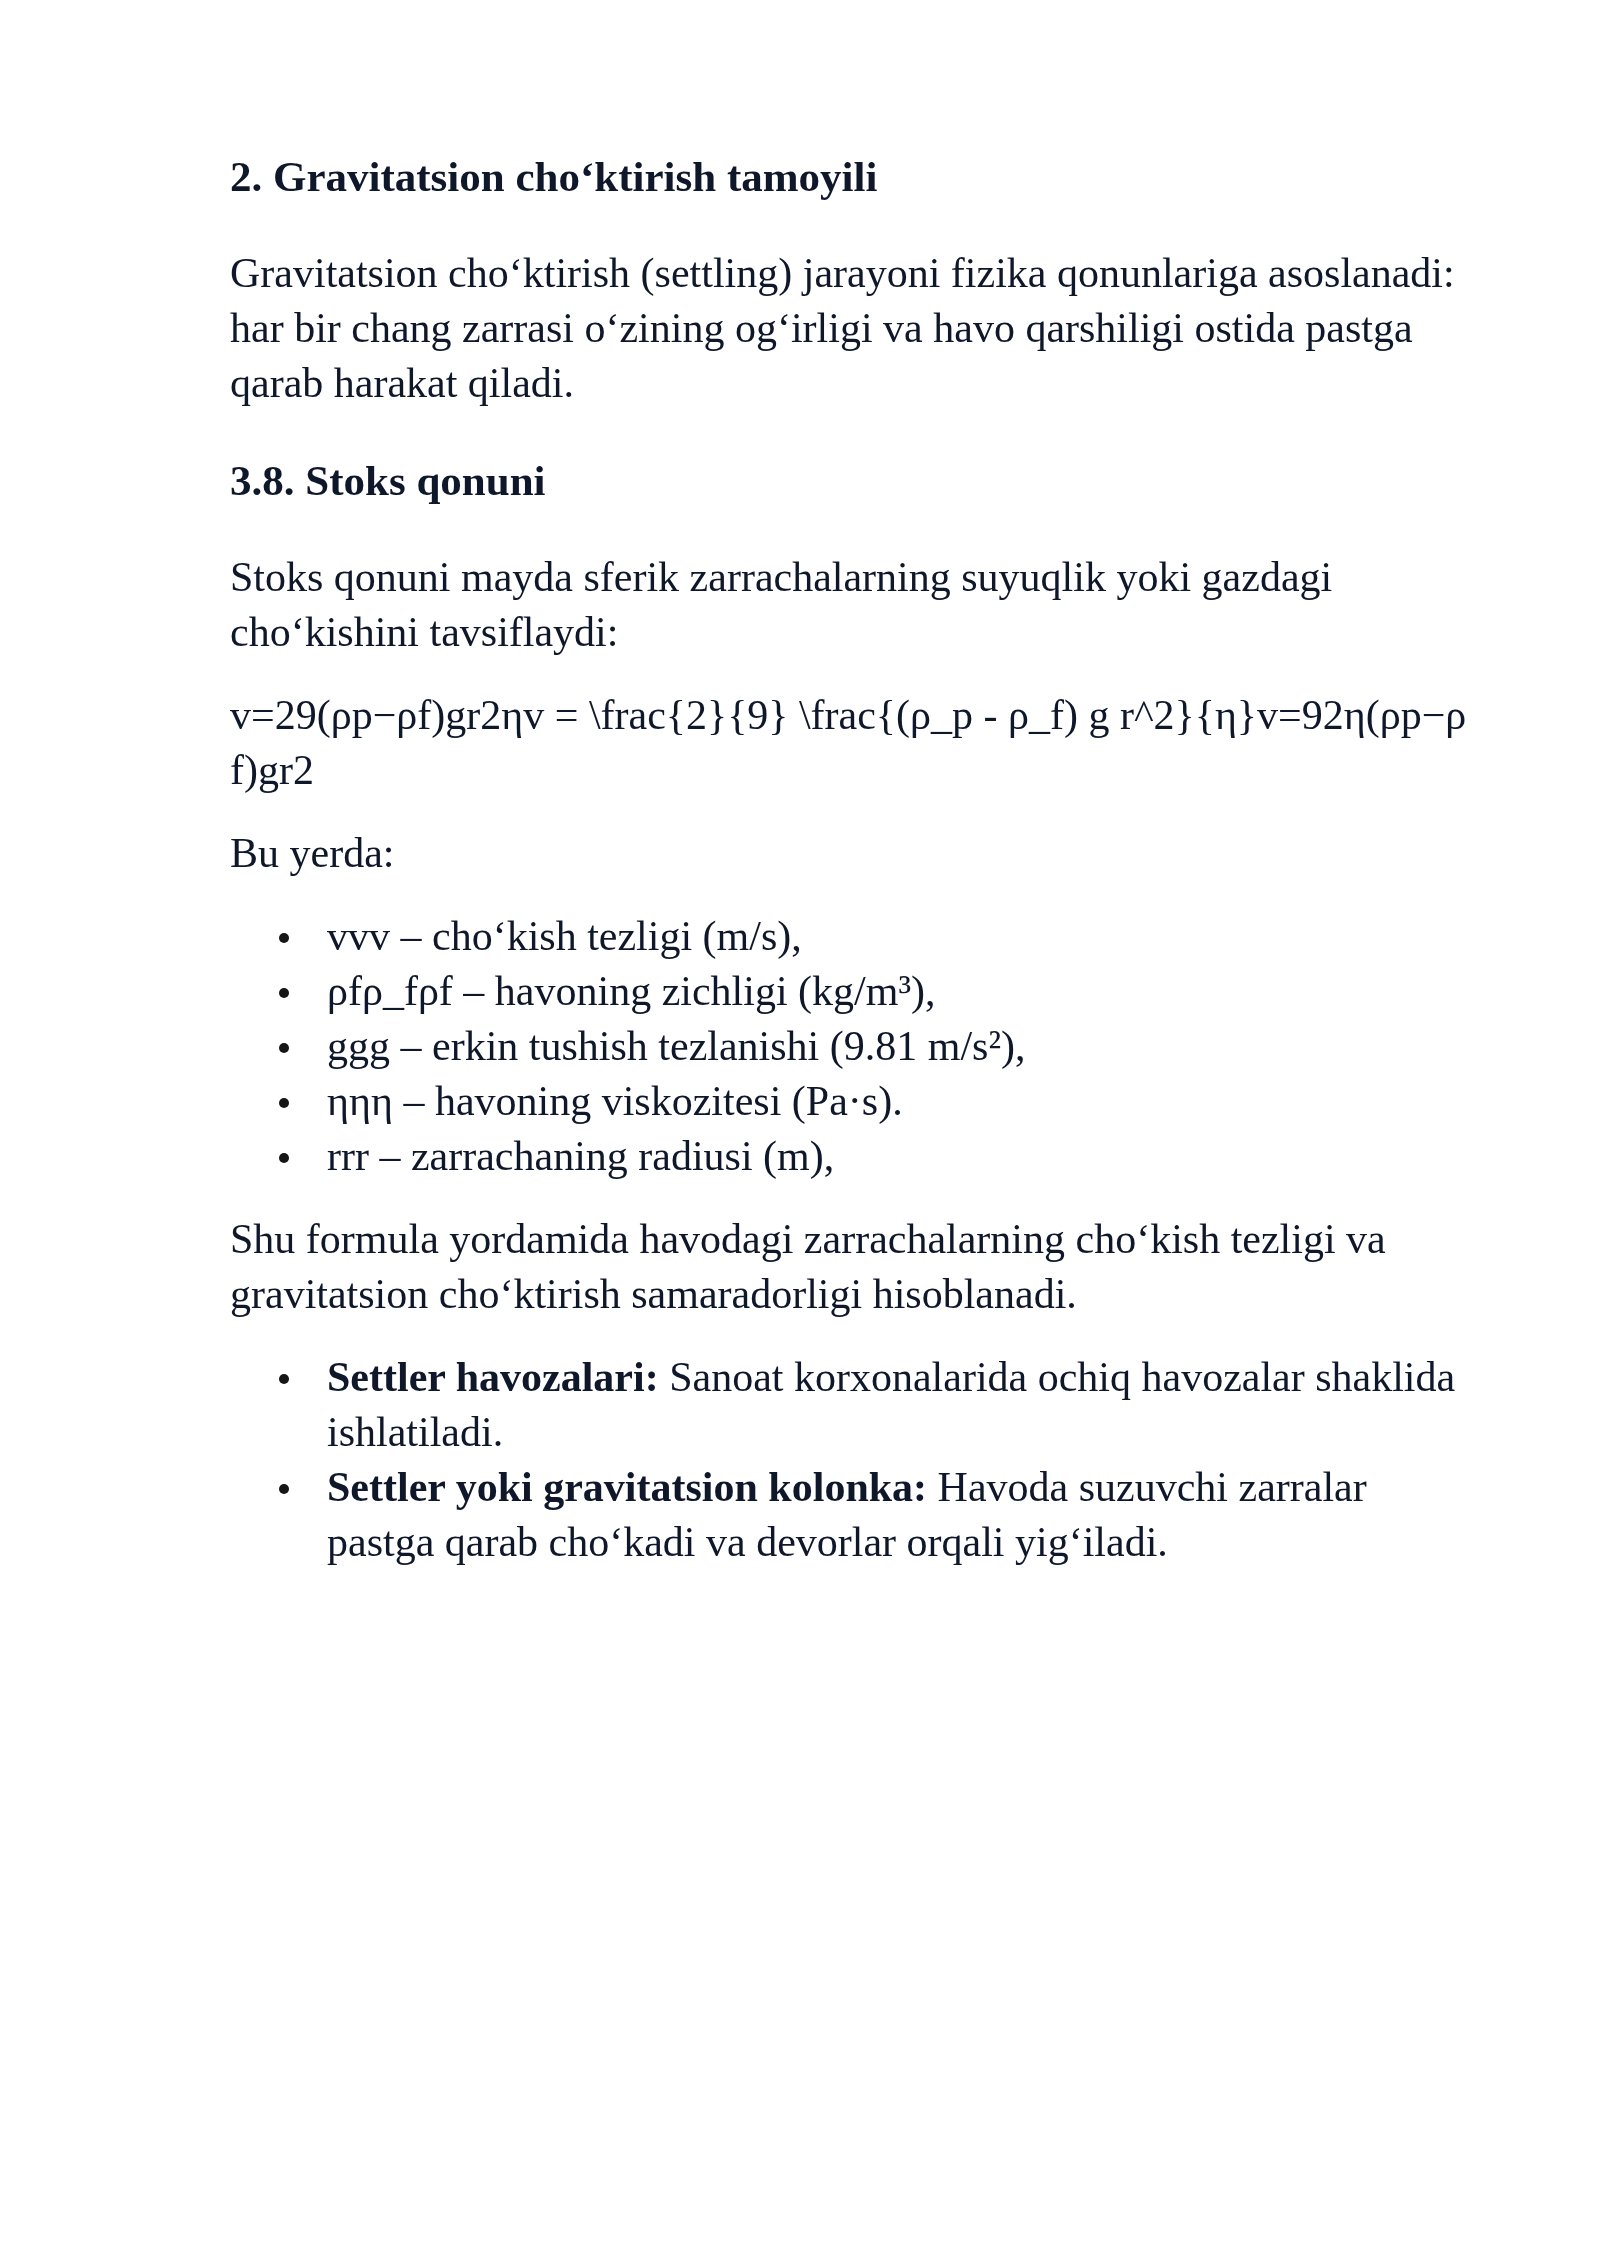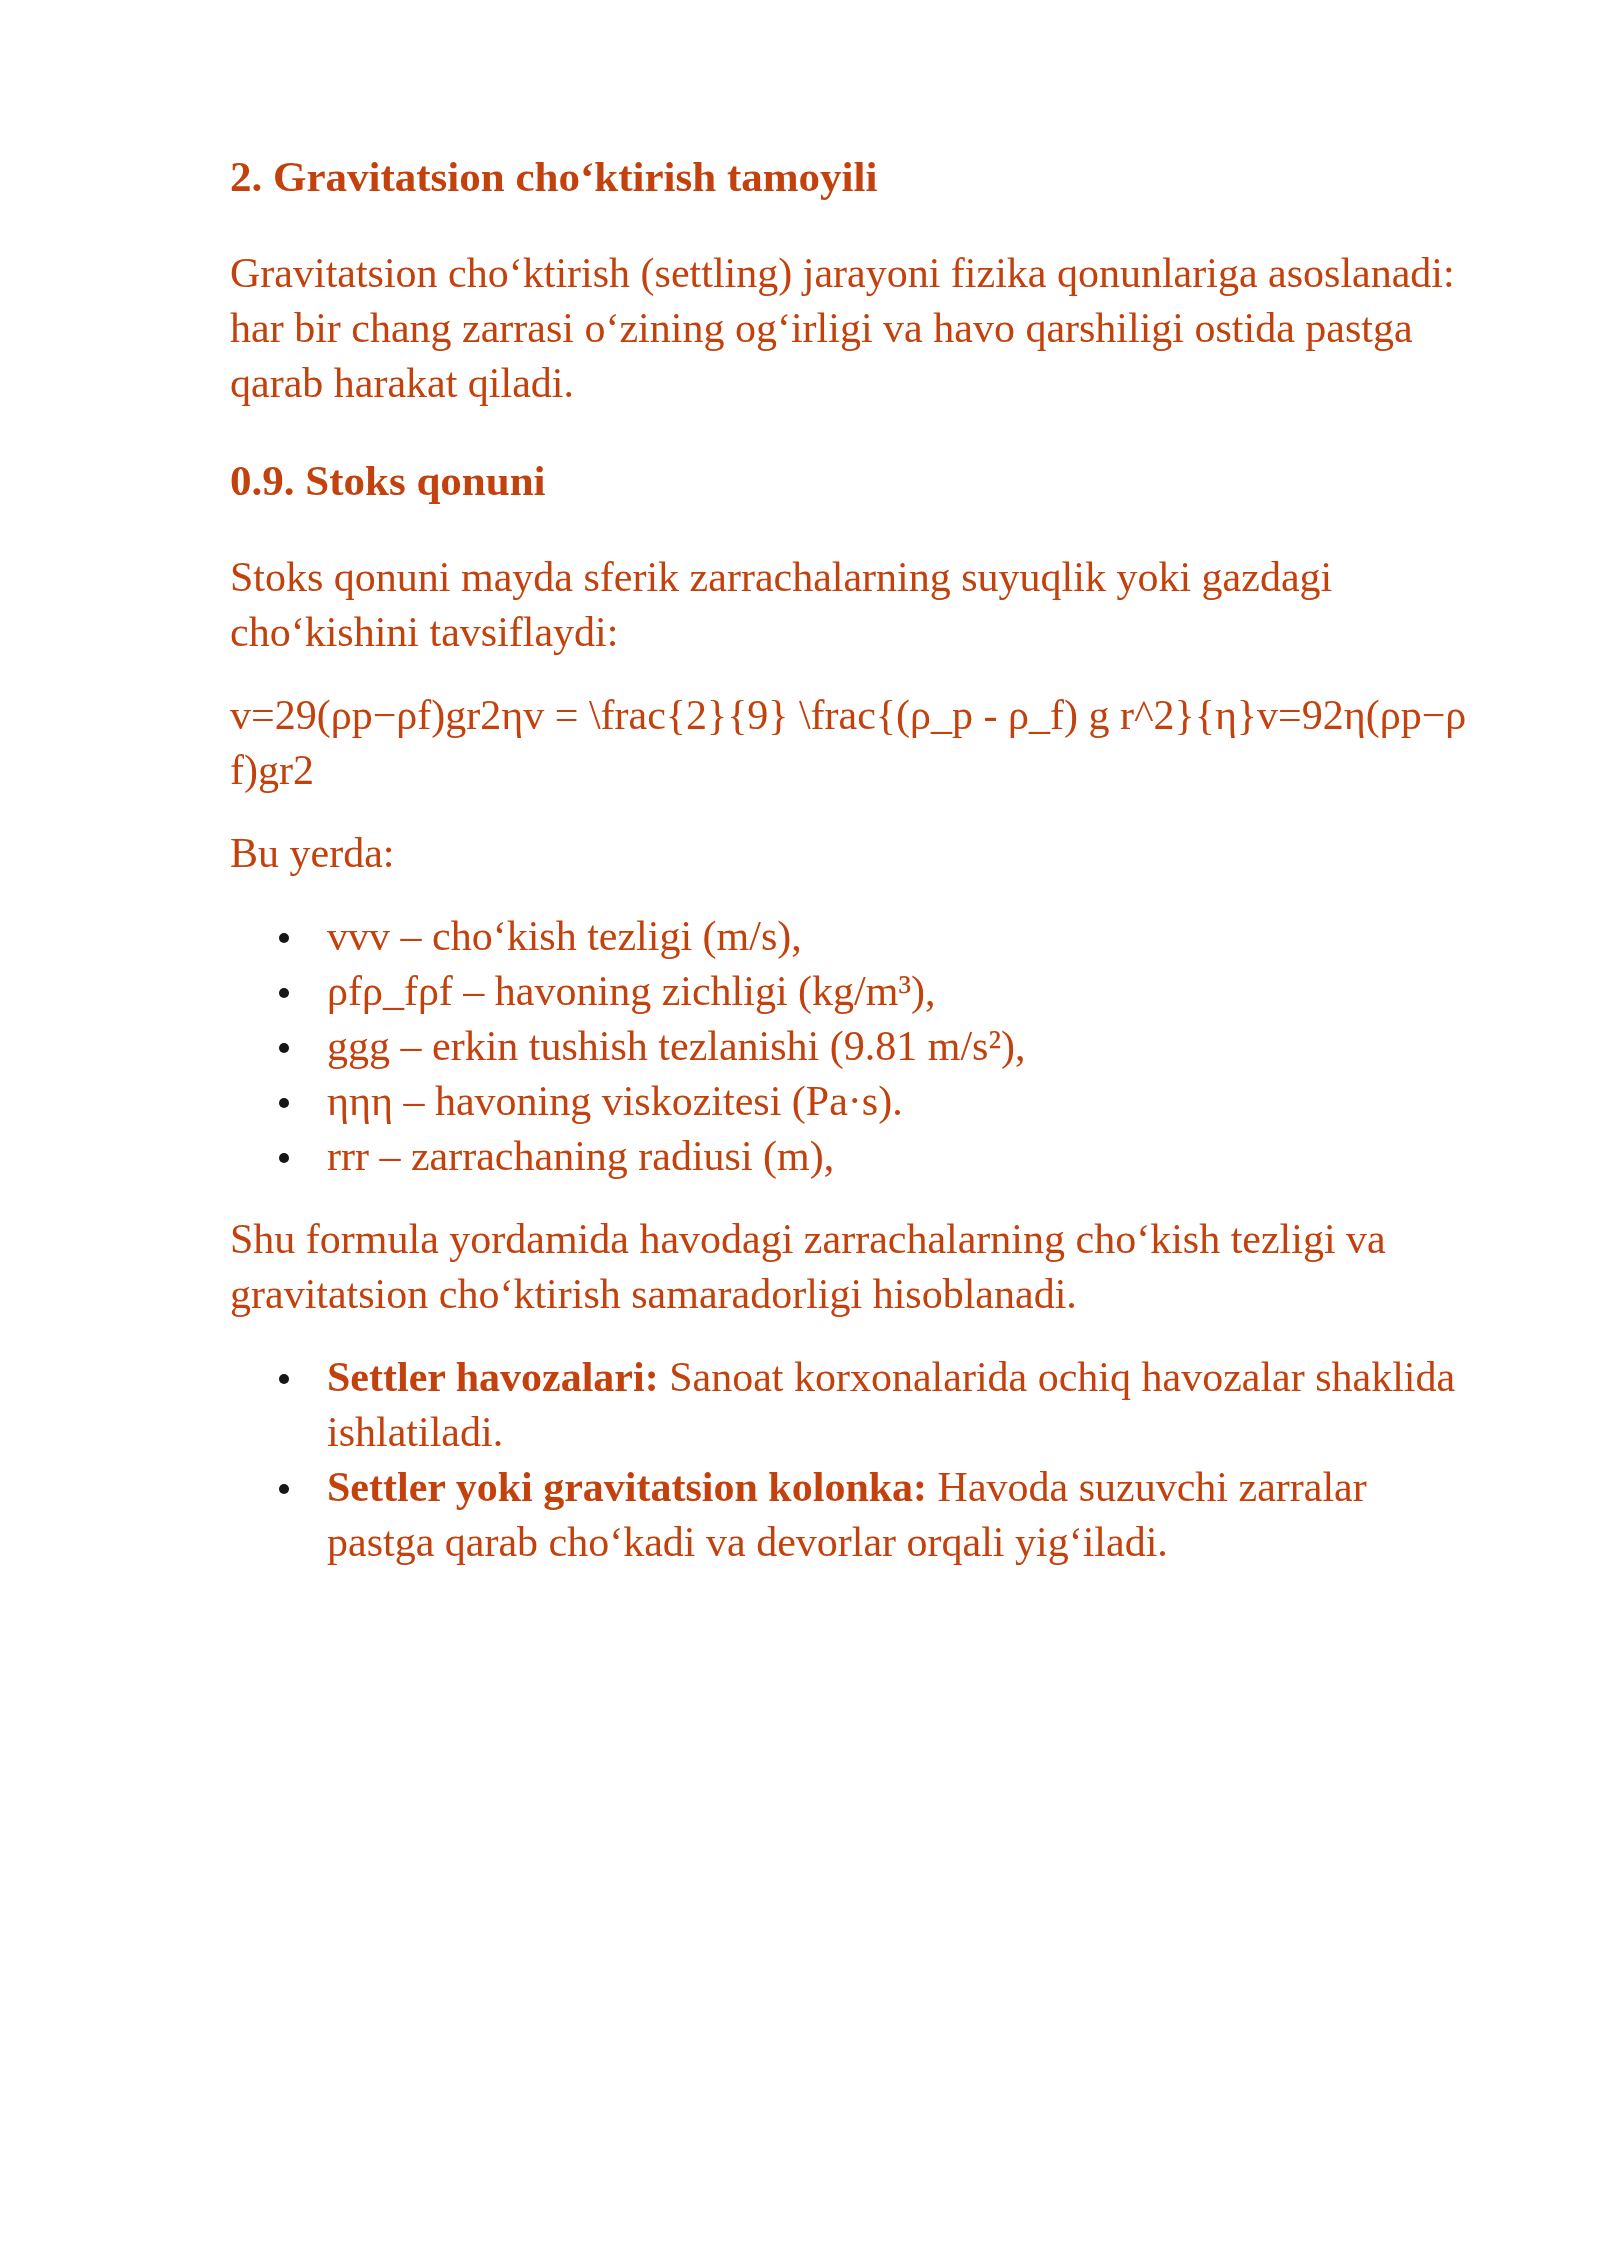--- a/index.html
+++ b/index.html
@@ -3,21 +3,21 @@
 <meta charset="utf-8">
 <style>
   html, body { margin: 0; padding: 0; background: #ffffff; }
   .page {
     position: relative;
     width: 1600px;
     height: 2262px;
     box-sizing: border-box;
     padding: 149px 122px 40px 230px;
     background: #ffffff;
-    color: #c2410c;
+    color: #0f172a;
     font-family: "Liberation Serif", "DejaVu Serif", serif;
     font-size: 42px;
     line-height: 55px;
     overflow: hidden;
   }
   .heading {
     font-size: 43px;
     font-weight: bold;
     margin: 42px 0;
     line-height: 55px;
@@ -44,21 +44,21 @@
 </style>
 </head>
 <body>
 
 <div class="page">
 
   <div class="heading first">2. Gravitatsion cho‘ktirish tamoyili</div>
 
   <p>Gravitatsion cho‘ktirish (settling) jarayoni fizika qonunlariga asoslanadi: har bir chang zarrasi o‘zining og‘irligi va havo qarshiligi ostida pastga qarab harakat qiladi.</p>
 
-  <div class="heading">0.9. Stoks qonuni</div>
+  <div class="heading">3.8. Stoks qonuni</div>
 
   <p>Stoks qonuni mayda sferik zarrachalarning suyuqlik yoki gazdagi cho‘kishini tavsiflaydi:</p>
 
   <p class="formula">v=29(ρp−ρf)gr2ηv = \frac{2}{9} \frac{(ρ_p - ρ_f) g r^2}{η}v=92η(ρp−ρf)gr2</p>
 
   <p>Bu yerda:</p>
 
   <ul class="doc-list">
     <li>
       <span class="bullet-dot"></span>

